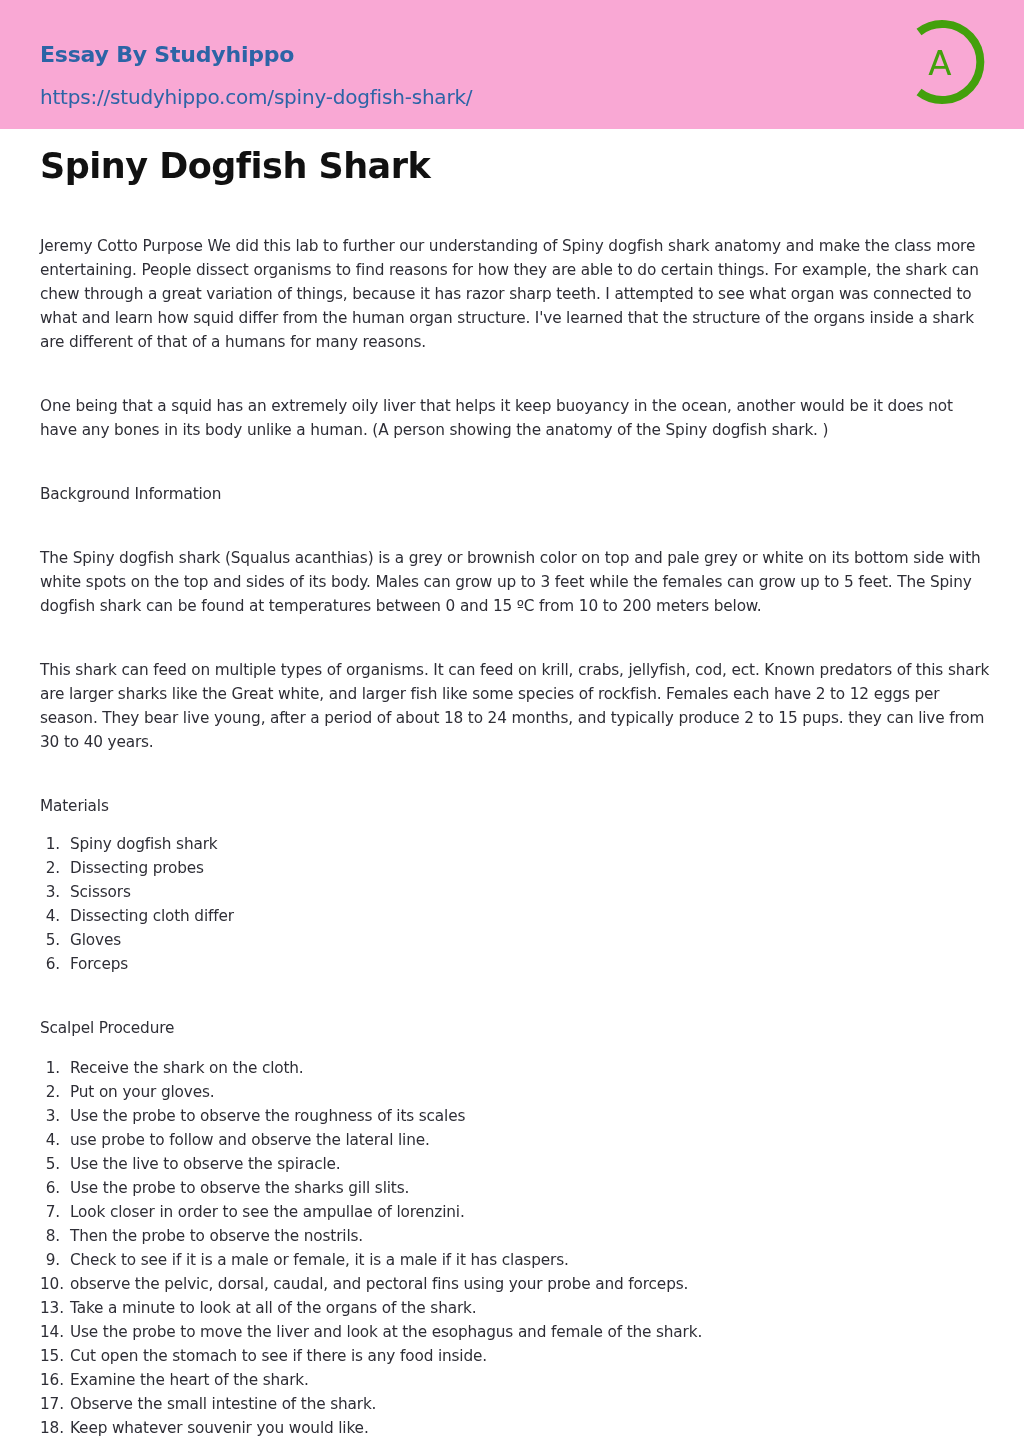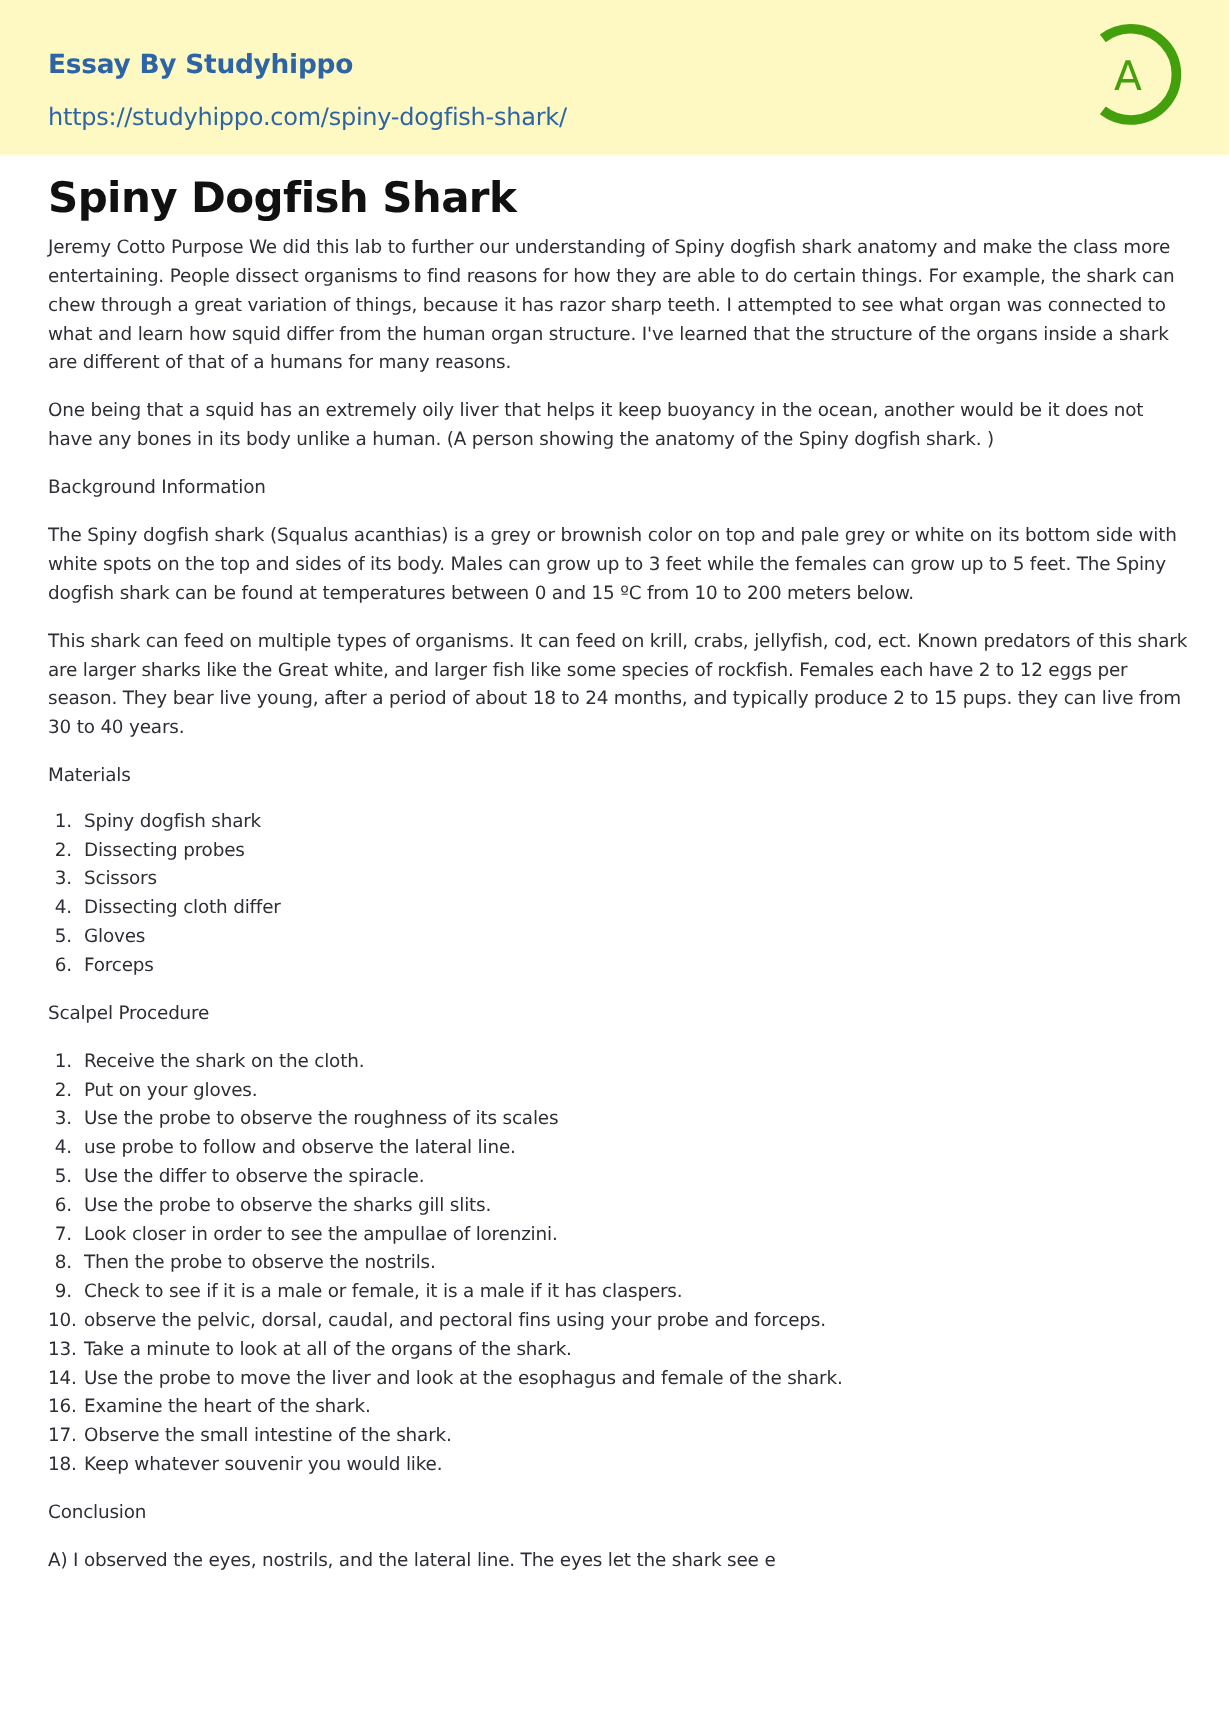--- a/index.html
+++ b/index.html
@@ -1,39 +1,39 @@
 <!DOCTYPE html>
 <html><head>
   <meta charset="utf-8">
   <style>
     * { box-sizing: border-box; margin: 0; padding: 0; }
     html, body { width: 1024px; height: 1440px; background: #ffffff; overflow: hidden; }
     body { font-family: "DejaVu Sans", sans-serif; color: #2b2b33; }
     .header {
       position: absolute; left: 0; top: 0; width: 1024px; height: 129px;
-      background: #fef9c3;
+      background: #f9a8d4;
     }
     .brand {
       position: absolute; left: 40px; top: 42px;
       font-size: 22px; font-weight: bold; color: #2c64a6; letter-spacing: -0.2px;
     }
     .url {
       position: absolute; left: 40px; top: 85px;
       font-size: 20px; color: #2c64a6; text-decoration: none; letter-spacing: -0.2px;
     }
     .logo { position: absolute; left: 905px; top: 18px; width: 84px; height: 88px; }
     .title {
       position: absolute; left: 40px; top: 146px;
       font-size: 35px; font-weight: bold; color: #111; letter-spacing: -0.5px;
     }
     .content {
       position: absolute; left: 40px; top: 194px; width: 950px;
       font-size: 15.3px; line-height: 24px; color: #2e2e36; letter-spacing: -0.15px;
     }
-    .content p { margin-bottom: 16px; }
+    .content p { margin-bottom: 16px; margin-top: 40px; }
     .content p.section { margin-bottom: 16px; }
     .content ol {
       list-style: none; margin: 0 0 16px 0; padding: 0;
     }
     .content ol li { display: flex; }
     .content ol li .num { width: 30px; text-align: right; padding-right: 10px; flex: none; }
     .content ol li .txt { flex: 1; }
     .content ol.materials { margin-top: -2px; }
   </style>
 </head>
@@ -98,21 +98,21 @@
     <li>
         <span class="num">3.</span>
         <span class="txt">Use the probe to observe the roughness of its scales</span>
       </li>
     <li>
         <span class="num">4.</span>
         <span class="txt">use probe to follow and observe the lateral line.</span>
       </li>
     <li>
         <span class="num">5.</span>
-        <span class="txt">Use the differ to observe the spiracle.</span>
+        <span class="txt">Use the live to observe the spiracle.</span>
       </li>
     <li>
         <span class="num">6.</span>
         <span class="txt">Use the probe to observe the sharks gill slits.</span>
       </li>
     <li>
         <span class="num">7.</span>
         <span class="txt">Look closer in order to see the ampullae of lorenzini.</span>
       </li>
     <li>
@@ -129,20 +129,24 @@
       </li>
     <li>
         <span class="num">13.</span>
         <span class="txt">Take a minute to look at all of the organs of the shark.</span>
       </li>
     <li>
         <span class="num">14.</span>
         <span class="txt">Use the probe to move the liver and look at the esophagus and female of the shark.</span>
       </li>
     <li>
+        <span class="num">15.</span>
+        <span class="txt">Cut open the stomach to see if there is any food inside.</span>
+      </li>
+    <li>
         <span class="num">16.</span>
         <span class="txt">Examine the heart of the shark.</span>
       </li>
     <li>
         <span class="num">17.</span>
         <span class="txt">Observe the small intestine of the shark.</span>
       </li>
     <li>
         <span class="num">18.</span>
         <span class="txt">Keep whatever souvenir you would like.</span>

